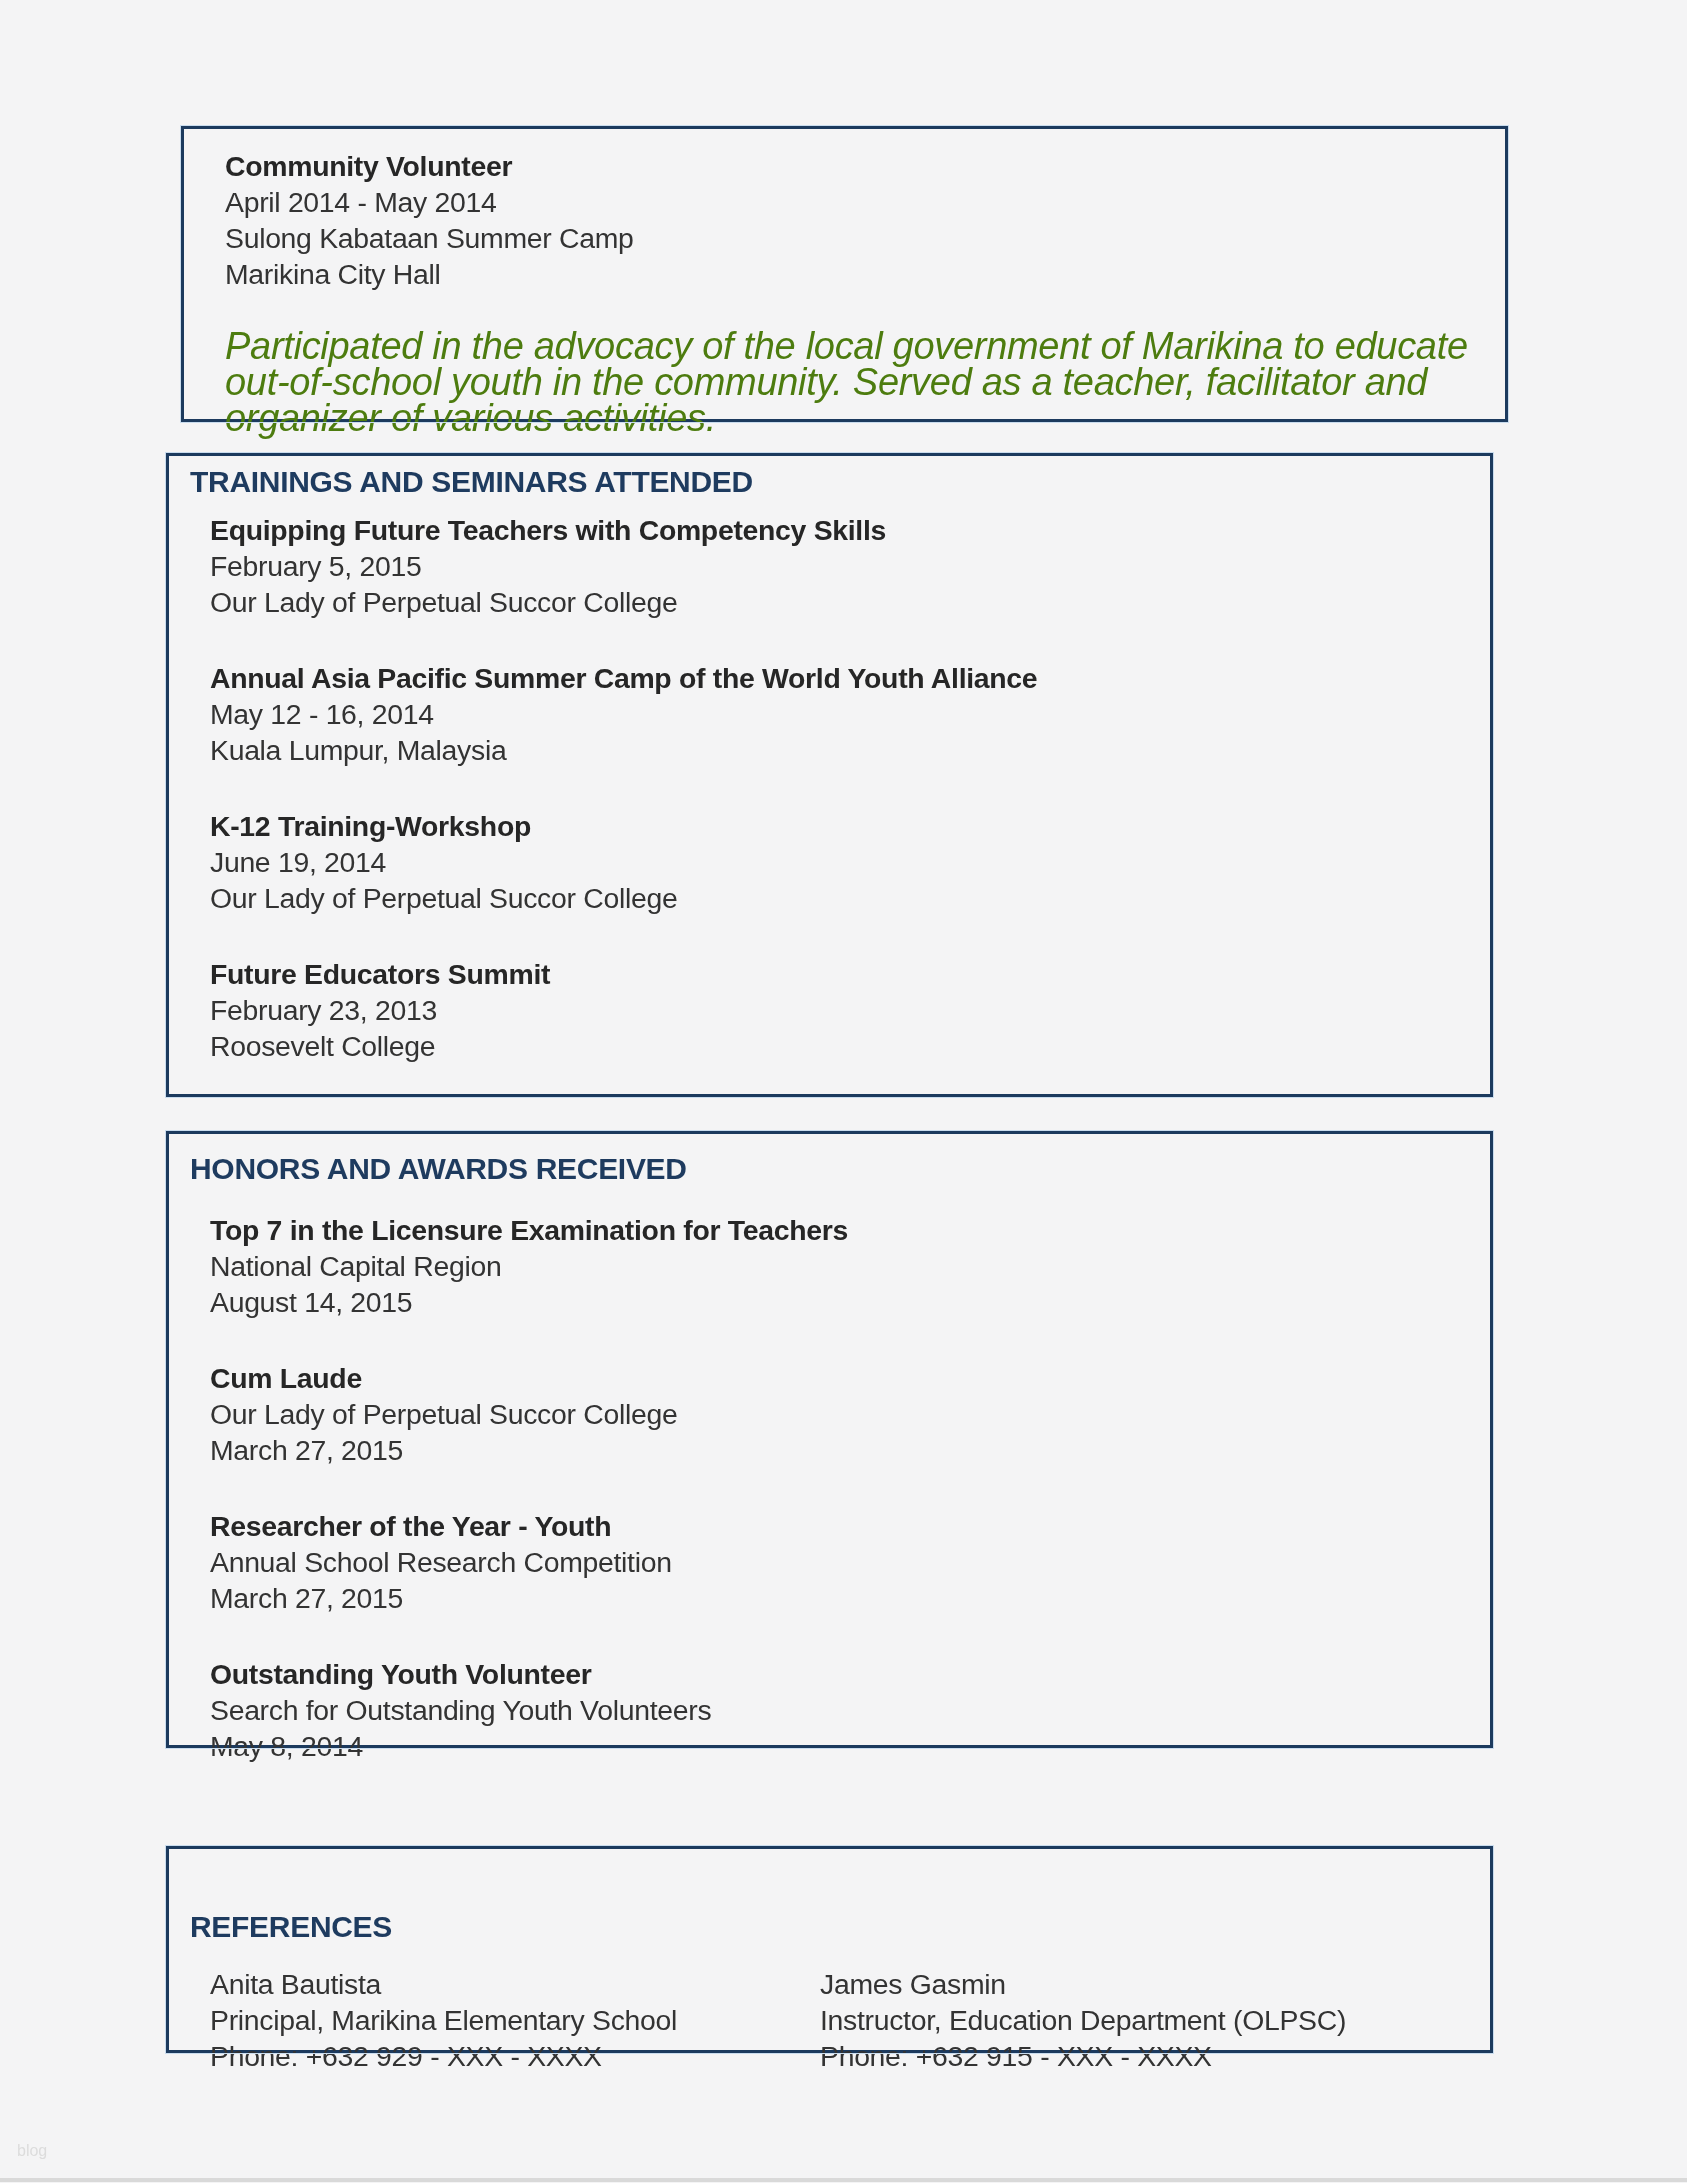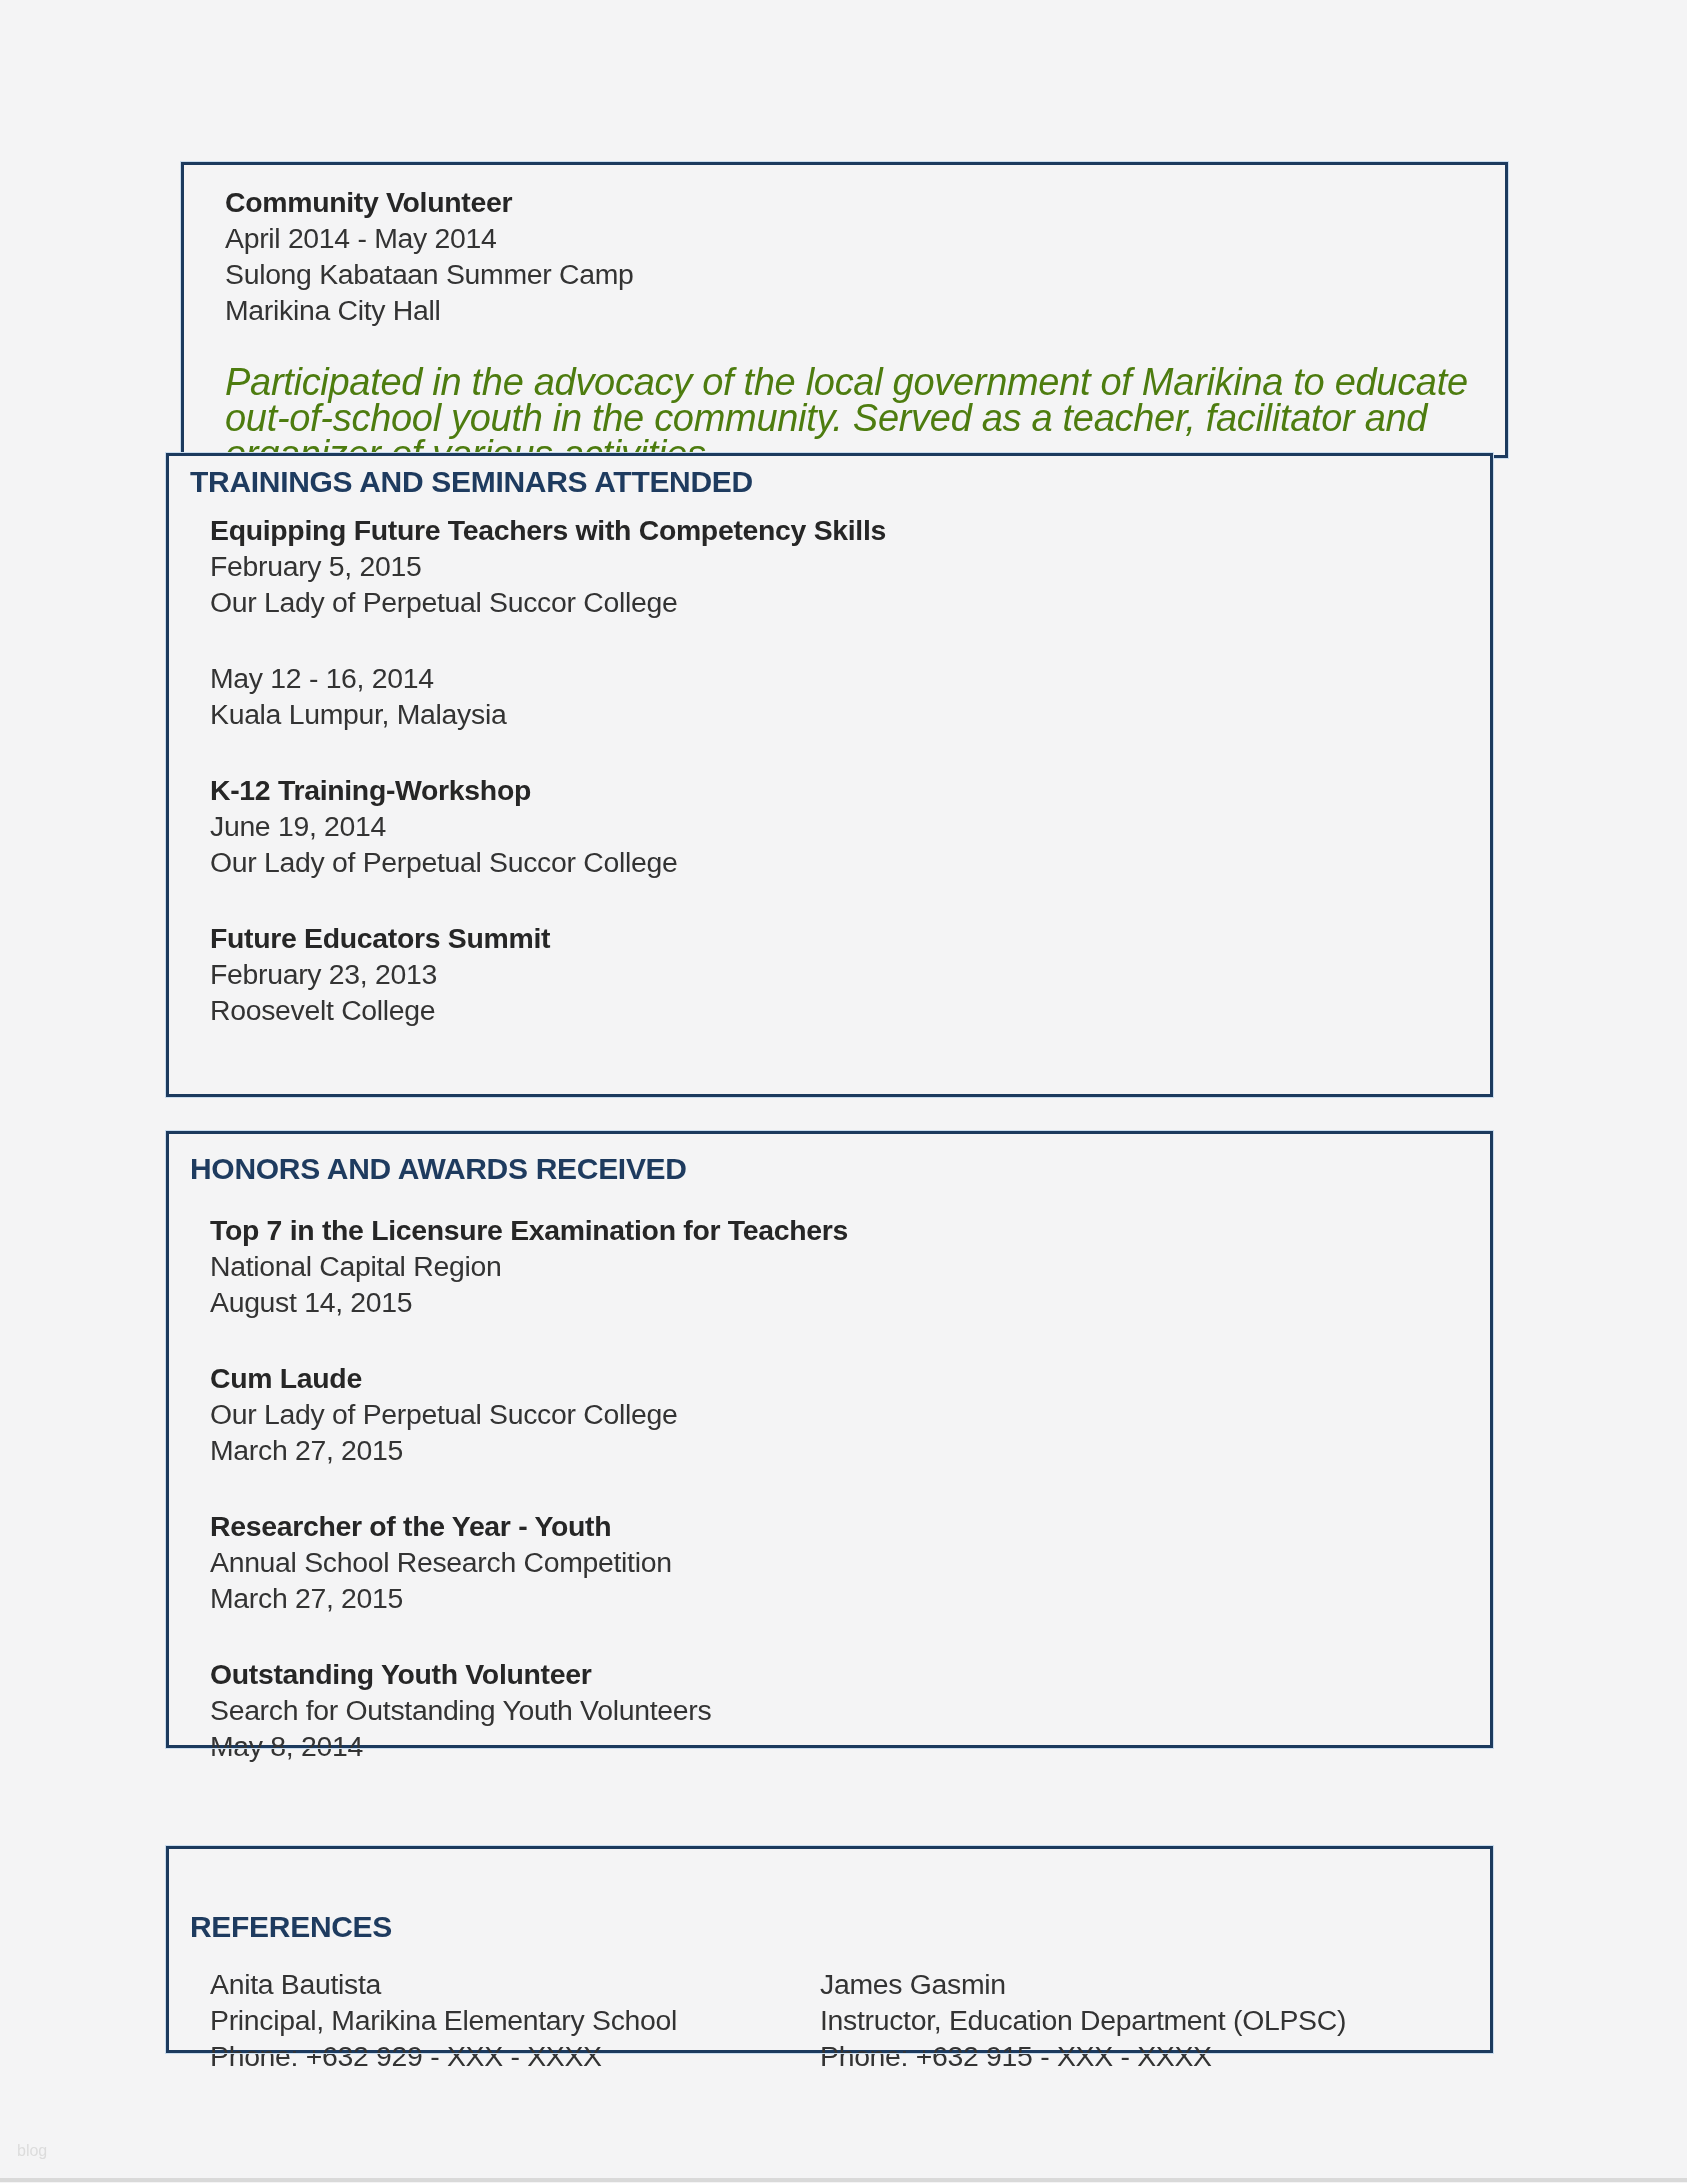--- a/index.html
+++ b/index.html
@@ -13,21 +13,21 @@
     overflow:hidden;
   }
   .box {
     position:absolute;
     left:166px;
     width:1327px;
     background:#f4f4f5;
     border:3.3px solid #1c3a5e;
     outline:1.3px solid #c9dcee;
   }
-  .box1 { top:126px; left:181px; height:296px; padding:18.5px 26.5px 0 41px;margin-top:36px; }
+  .box1 { top:126px; left:181px; height:296px; padding:18.5px 26.5px 0 41px; }
   .box2 { top:453px;  height:644px;  padding:6.6px 26.5px 0 0; }
   .box3 { top:1131px; height:617px; padding:16px 26.5px 0 0; }
   .box4 { top:1846px; height:207px;  padding:18.5px 26.5px 0 0; }
 
   .section-heading {
     font-size:30px;
     line-height:37px;
     font-weight:bold;
     color:#1e3b5f;
     padding-left:21px;
@@ -81,20 +81,21 @@
 
 <section class="box box2">
   <h2 class="section-heading">TRAININGS AND SEMINARS ATTENDED</h2>
 
   <div class="entry">
     <div class="line bold">Equipping Future Teachers with Competency Skills</div>
     <div class="line">February 5, 2015</div>
     <div class="line">Our Lady of Perpetual Succor College</div>
   </div>
   <div class="entry">
+    <div class="line bold">Annual Asia Pacific Summer Camp of the World Youth Alliance</div>
     <div class="line">May 12 - 16, 2014</div>
     <div class="line">Kuala Lumpur, Malaysia</div>
   </div>
   <div class="entry">
     <div class="line bold">K-12 Training-Workshop</div>
     <div class="line">June 19, 2014</div>
     <div class="line">Our Lady of Perpetual Succor College</div>
   </div>
   <div class="entry">
     <div class="line bold">Future Educators Summit</div>

